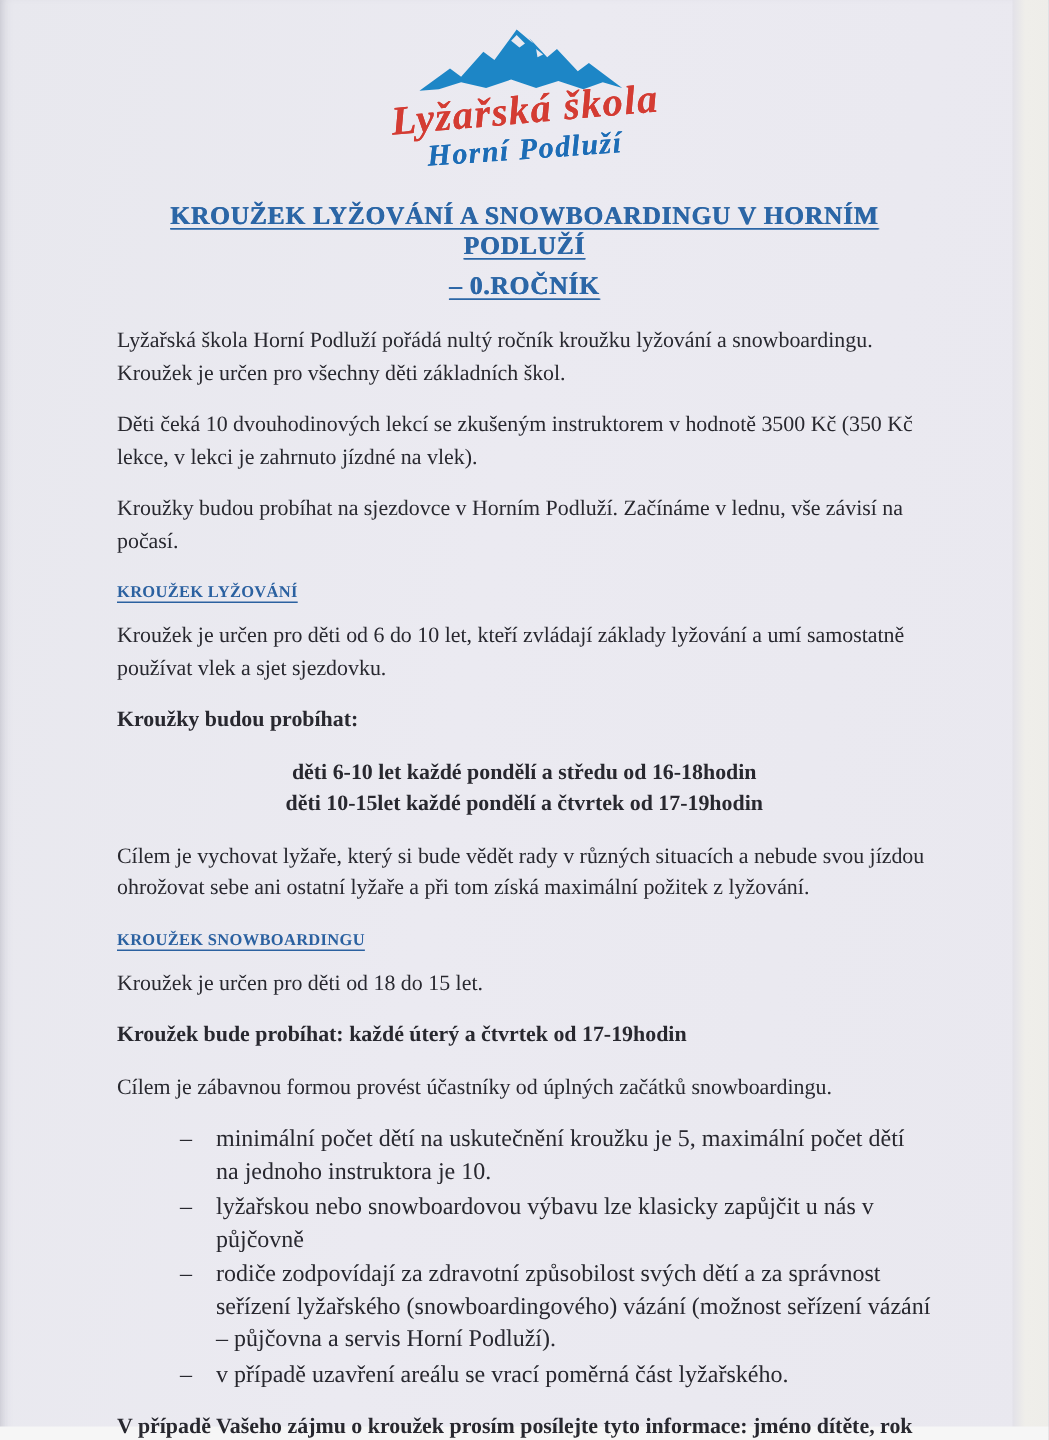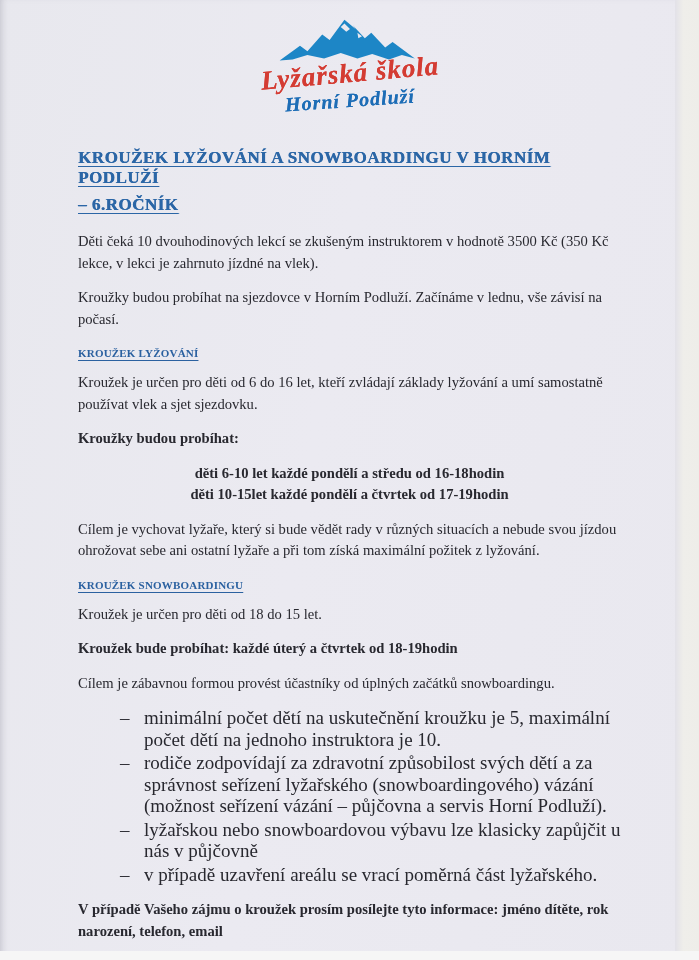--- a/index.html
+++ b/index.html
@@ -39,24 +39,24 @@
     color:#1d6db6;
     font-size:20px;font-weight:bold;font-style:italic;
     letter-spacing:1px;
     transform:rotate(-4deg);
     margin-top:0px;
     text-shadow:0 0 .4px #1d6db6;
   }
 
   
   .title{
-    text-align:left;
+    text-align:center;
     color:#2b66a6;
     font-weight:bold;
-    margin-top:28px;
+    margin-top:14px;
   }
   .title .line{
     display:inline-block;
     font-size:17px;
     letter-spacing:.5px;
     text-decoration:underline;
     text-underline-offset:3px;
     text-shadow:.4px 0 #2b66a6;
   }
   .title .line2{margin-top:7px;}
@@ -78,21 +78,21 @@
   .schedule{margin:0 0 13px 0;text-align:center;}
 
   ul.bullets{
     list-style:none;
     margin:0 0 14px 0;
     padding:0 0 0 42px;
   }
   ul.bullets li{
     position:relative;
     padding-left:24px;
-    font-size:19px;
+    font-size:16px;
     line-height:21.5px;
     margin-bottom:2px;
   }
   ul.bullets li::before{
     content:"–";
     position:absolute;left:0;top:0;
   }
 </style>
 </head>
 <body>
@@ -110,53 +110,54 @@
                    L136 42 L122 47 L104 41 L88 46 L70 40 L52 46 L34 42 L18 47 Z" fill="#1d86c6"></path>
           <path d="M70 12 L74 8 L80 14 L76 17 Z M88 18 L93 22 L89 24 Z" fill="#e9e9f0"></path>
         </svg>
       </span>
       <div class="logo-school">Lyžařská škola</div>
       <div class="logo-town">Horní Podluží</div>
     </div>
 
     <div class="title">
       <div><span class="line">KROUŽEK LYŽOVÁNÍ A SNOWBOARDINGU V HORNÍM PODLUŽÍ</span></div>
-      <div><span class="line line2">– 6.ROČNÍK</span></div>
+      <div><span class="line line2">– 0.ROČNÍK</span></div>
     </div>
 
     <div class="body-text">
 
+      <p>Lyžařská škola Horní Podluží pořádá nultý ročník kroužku lyžování a snowboardingu. Kroužek je určen pro všechny děti základních škol.</p>
       <p>Děti čeká 10 dvouhodinových lekcí se zkušeným instruktorem v hodnotě 3500 Kč (350 Kč lekce, v lekci je zahrnuto jízdné na vlek).</p>
       <p>Kroužky budou probíhat na sjezdovce v Horním Podluží. Začínáme v lednu, vše závisí na počasí.</p>
 
       <div class="section-heading">KROUŽEK LYŽOVÁNÍ</div>
 
-      <p>Kroužek je určen pro děti od 6 do 16 let, kteří zvládají základy lyžování a umí samostatně používat vlek a sjet sjezdovku.</p>
+      <p>Kroužek je určen pro děti od 6 do 10 let, kteří zvládají základy lyžování a umí samostatně používat vlek a sjet sjezdovku.</p>
 
       <p class="bold">Kroužky budou probíhat:</p>
 
       <div class="schedule">
         <p class="bold">děti 6-10 let každé pondělí a středu od 16-18hodin</p>
         <p class="bold">děti 10-15let každé pondělí a čtvrtek od 17-19hodin</p>
       </div>
 
       <p>Cílem je vychovat lyžaře, který si bude vědět rady v různých situacích a nebude svou jízdou ohrožovat sebe ani ostatní lyžaře a při tom získá maximální požitek z lyžování.</p>
 
       <div class="section-heading">KROUŽEK SNOWBOARDINGU</div>
 
       <p>Kroužek je určen pro děti od 18 do 15 let.</p>
 
-      <p class="bold">Kroužek bude probíhat: každé úterý a čtvrtek od 18-19hodin</p>
+      <p class="bold">Kroužek bude probíhat: každé úterý a čtvrtek od 17-19hodin</p>
 
       <p>Cílem je zábavnou formou provést účastníky od úplných začátků snowboardingu.</p>
 
       <ul class="bullets">
         <li>minimální počet dětí na uskutečnění kroužku je 5, maximální počet dětí na jednoho instruktora je 10.</li>
+        <li>lyžařskou nebo snowboardovou výbavu lze klasicky zapůjčit u nás v půjčovně</li>
         <li>rodiče zodpovídají za zdravotní způsobilost svých dětí a za správnost seřízení lyžařského (snowboardingového) vázání (možnost seřízení vázání – půjčovna a servis Horní Podluží).</li>
-        <li>lyžařskou nebo snowboardovou výbavu lze klasicky zapůjčit u nás v půjčovně</li>
         <li>v případě uzavření areálu se vrací poměrná část lyžařského.</li>
       </ul>
 
       <p class="bold">V případě Vašeho zájmu o kroužek prosím posílejte tyto informace: jméno dítěte, rok narození, telefon, email</p>
 
     </div>
   </div>
 </div>
 
 </body></html>

